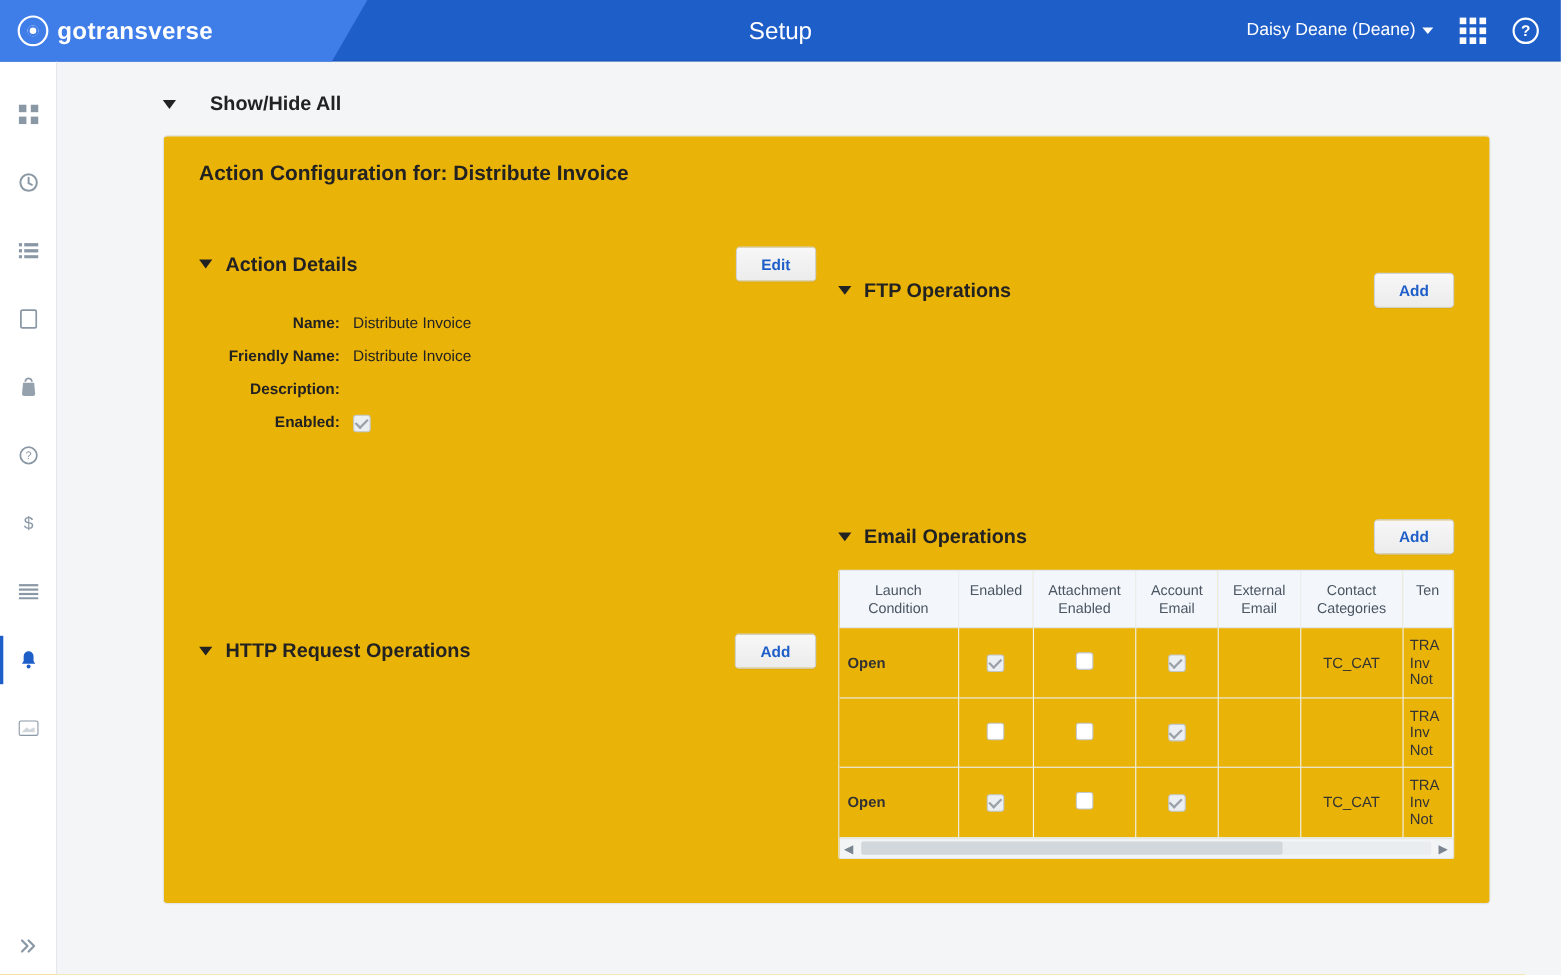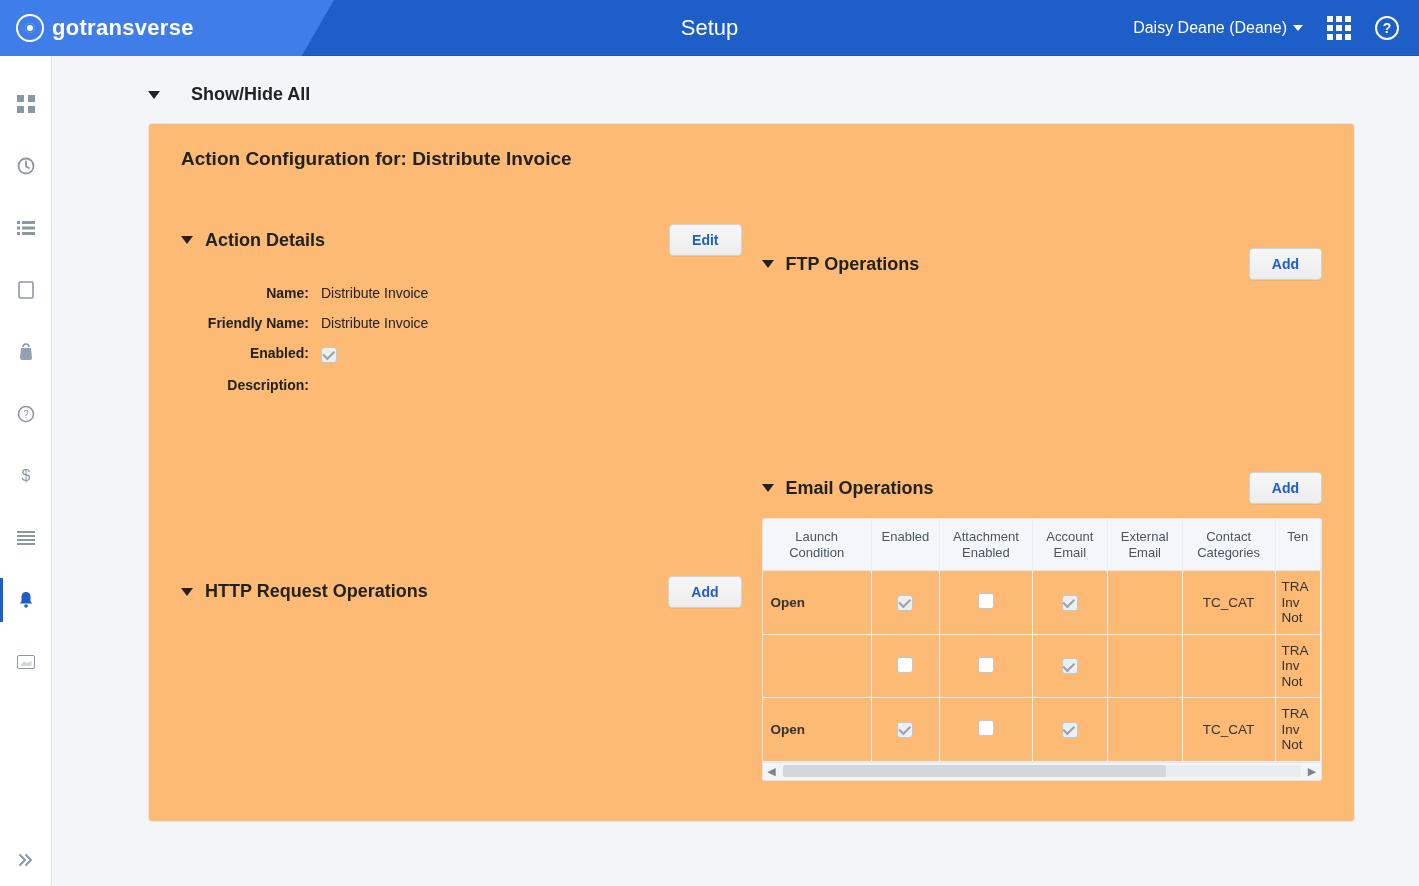--- a/index.html
+++ b/index.html
@@ -103,21 +103,21 @@
   }
   .showhide {
     display: flex; align-items: center; gap: 31px; font-size: 18px; font-weight: 600;
     margin: 4px 0 18px 0; cursor: pointer;
   }
   .caret {
     display: inline-block; width: 0; height: 0; border-left: 6px solid transparent;
     border-right: 6px solid transparent; border-top: 8px solid #222;
   }
   .card {
-    background: #fdba74; border: 1px solid #e3e6e8; border-radius: 4px;
+    background: #eab308; border: 1px solid #e3e6e8; border-radius: 4px;
     padding: 24px 32px 40px 32px;
   }
   .card-title { font-size: 19px; font-weight: 600; margin-bottom: 28px; }
 
   .two-col { display: flex; gap: 20px; }
   .col { flex: 1; min-width: 0; }
 
   .section-head {
     display: flex; align-items: center; justify-content: space-between;
     margin: 26px 0 6px 0;
@@ -301,26 +301,26 @@
           <div class="dl">
             <div class="dl-row">
               <div class="k">Name:</div>
               <div class="v">Distribute Invoice</div>
             </div>
             <div class="dl-row">
               <div class="k" style="line-height:1.15;">Friendly Name:</div>
               <div class="v">Distribute Invoice</div>
             </div>
             <div class="dl-row">
+              <div class="k">Description:</div>
+              <div class="v"></div>
+            </div>
+            <div class="dl-row">
               <div class="k">Enabled:</div>
               <div class="v"><span class="chk checked"></span></div>
-            </div>
-            <div class="dl-row">
-              <div class="k">Description:</div>
-              <div class="v"></div>
             </div>
           </div>
 
           <div style="height:150px"></div>
 
           <div class="section-head">
             <div class="h">
               <span class="caret"></span>
               <span>HTTP Request Operations</span>
             </div>

